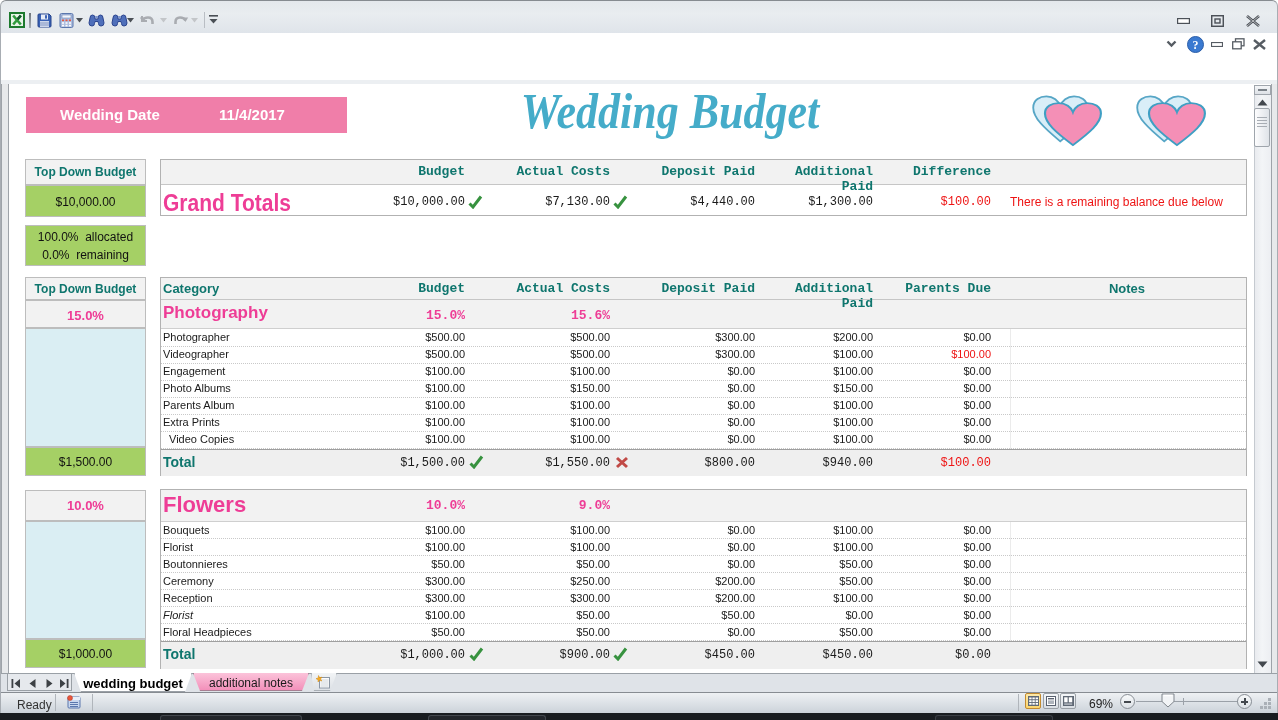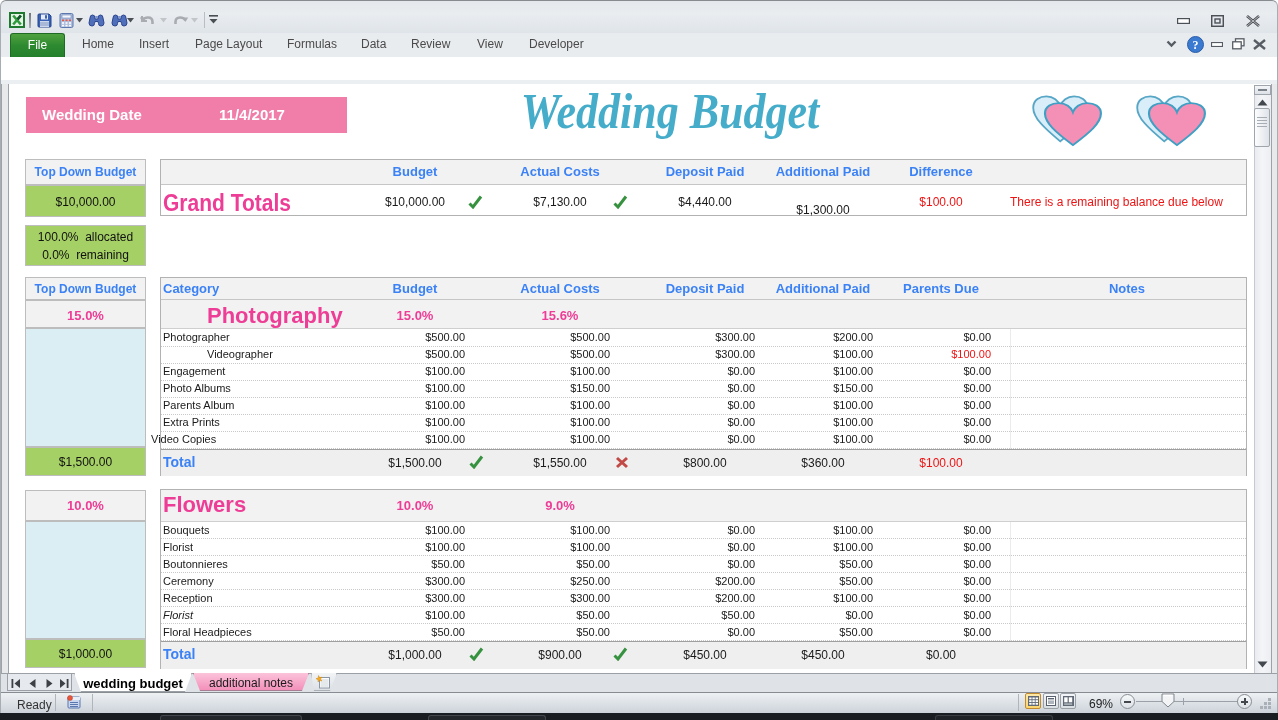--- a/index.html
+++ b/index.html
@@ -24,24 +24,24 @@
 
 #fbar { position:absolute; left:1px; top:57px; width:1276px; height:23px;
   background:#fff; border-top:1px solid #85898e; border-bottom:1px solid #b4b8bd; }
 #fbar2 { position:absolute; left:1px; top:80px; width:1276px; height:4px; background:#eceff2; }
 
 #sheet { position:absolute; left:1px; top:84px; width:1276px; height:589px; background:#fff; }
 #lborder1 { position:absolute; left:1px; top:84px; width:1px; height:589px; background:#9ea3a9; }
 #lframe { position:absolute; left:2px; top:84px; width:6px; height:589px; background:#e7e9eb; }
 #lborder2 { position:absolute; left:8px; top:84px; width:1px; height:589px; background:#9ea3a9; }
 .box { position:absolute; left:25px; width:121px; border:1px solid #bdbdbd; }
-.teal { color:#3b82f6; }
+.teal { color:#0f766e; }
 .pink { color:#ee3d96; }
 
-.r { position:absolute; text-align:center; }
+.r { position:absolute; text-align:right;font-family:Liberation Mono, monospace; }
 .c { position:absolute; text-align:center; }
 
 .tbl { position:absolute; left:160px; width:1087px; border:1px solid #b2b2b2; background:#fff; }
 .hrow { position:absolute; left:0; width:100%; background:#f2f2f2; border-bottom:1px solid #c6c6c6; }
 .drow { position:absolute; left:0; width:100%; border-bottom:1px dotted #c9c9c9; font-size:11px; color:#1a1a1a; }
 .trow { position:absolute; left:0; width:100%; background:#efefef; border-top:1px solid #9f9f9f; }
 .hdr { font-size:13px; font-weight:bold; }
 .v { font-size:12px; color:#1a1a1a; }
 .pct { font-size:13px; font-weight:bold; }
 .dn { position:absolute; font-size:11px; color:#1a1a1a; }
@@ -141,31 +141,20 @@
       </svg>
     <svg class="abs" style="left:1211px;top:15px;" width="13" height="12">
         <rect x="0.7" y="0.7" width="11.6" height="10.6" fill="none" stroke="#4c5158" stroke-width="1.5"></rect>
         <rect x="4" y="4" width="5" height="4" fill="none" stroke="#4c5158" stroke-width="1.4"></rect>
       </svg>
     <svg class="abs" style="left:1246px;top:15px;" width="14" height="12" viewBox="0 0 14 12">
         <path d="M1 1 L13 11 M13 1 L1 11" stroke="#4c5158" stroke-width="2.6"></path>
         <path d="M1 1 L13 11 M13 1 L1 11" stroke="#fff" stroke-width="0.6"></path>
       </svg>
   </div>
-  <div id="tabrow">
-    <div id="filetab">File</div>
-    <div class="rtab" style="left:81px;">Home</div>
-    <div class="rtab" style="left:138px;">Insert</div>
-    <div class="rtab" style="left:194px;">Page Layout</div>
-    <div class="rtab" style="left:286px;">Formulas</div>
-    <div class="rtab" style="left:360px;">Data</div>
-    <div class="rtab" style="left:410px;">Review</div>
-    <div class="rtab" style="left:476px;">View</div>
-    <div class="rtab" style="left:528px;">Developer</div>
-  </div>
   <div id="ribbonicons">
     <svg class="abs" style="left:1166px;top:40px;" width="11" height="8" viewBox="0 0 11 8">
         <path d="M1.5 1.5 L5.5 5.5 L9.5 1.5" stroke="#565c63" stroke-width="2.4" fill="none"></path>
       </svg>
     <svg class="abs" style="left:1187px;top:36px;" width="17" height="17">
         <circle cx="8.5" cy="8.5" r="8" fill="#3a7ad1" stroke="#2c5ea8"></circle>
         <text x="8.5" y="12.5" text-anchor="middle" font-size="12" font-weight="bold" fill="#fff" font-family="Liberation Serif">?</text>
       </svg>
     <svg class="abs" style="left:1211px;top:42px;" width="12" height="5">
         <rect x="0.5" y="0.5" width="11" height="4" fill="#fff" stroke="#565c63" stroke-width="1.2"></rect>
@@ -183,21 +172,21 @@
   <div id="lborder1"></div>
     <div id="lframe"></div>
     <div id="lborder2"></div>
   <div class="abs" style="left:1271px;top:84px;width:1px;height:589px;background:#9ea3a9;"></div>
   <div class="abs" style="left:1272px;top:84px;width:5px;height:589px;background:#e7e9eb;"></div>
   <div class="abs" style="left:1277px;top:33px;width:1px;height:680px;background:#a8adb3;"></div>
   <div class="abs" style="left:0px;top:33px;width:1px;height:680px;background:#a8adb3;"></div>
   <div id="content">
 
     <div class="abs" style="left:26px;top:97px;width:321px;height:36px;background:#f07ea9;"></div>
-    <div class="abs" style="left:42px;top:106px;font-size:15px;font-weight:bold;color:#fff;">Wedding Date</div>
+    <div class="abs" style="left:60px;top:106px;font-size:15px;font-weight:bold;color:#fff;">Wedding Date</div>
     <div class="abs" style="left:214px;top:106px;width:76px;text-align:center;font-size:15px;font-weight:bold;color:#fff;">11/4/2017</div>
 
     <div class="abs" style="left:420px;top:86px;width:500px;text-align:center;font-family:'Liberation Serif',serif;font-style:italic;font-weight:bold;font-size:44px;color:#45acc9;transform:scaleY(1.17);">Wedding Budget</div>
 
     <div class="abs" style="left:1030px;top:93px;"><svg width="78" height="54" viewBox="0 0 78 54">
           <g transform="translate(1.5,1.8) scale(1.15,1.07)">
             <path d="M25 43.5 C11 31 1.5 21.5 1.5 12 C1.5 4.5 7.5 1.5 13 1.5 C19 1.5 23.5 5.5 25 10.5 C26.5 5.5 31 1.5 37 1.5 C42.5 1.5 48.5 4.5 48.5 12 C48.5 21.5 39 31 25 43.5 Z" fill="#d9eef8" stroke="#57a6c6" stroke-width="1.6"></path>
           </g>
           <g transform="translate(13.2,8.6) scale(1.19,1.0)">
             <path d="M25 43.5 C11 31 1.5 21.5 1.5 12 C1.5 4.5 7.5 1.5 13 1.5 C19 1.5 23.5 5.5 25 10.5 C26.5 5.5 31 1.5 37 1.5 C42.5 1.5 48.5 4.5 48.5 12 C48.5 21.5 39 31 25 43.5 Z" fill="#f48fb6" stroke="#3f9fc4" stroke-width="1.8"></path>
@@ -239,21 +228,21 @@
     </div>
     <div class="r teal hdr" style="left:365px;top:164px;width:100px;">Budget</div>
     <div class="r teal hdr" style="left:510px;top:164px;width:100px;">Actual Costs</div>
     <div class="r teal hdr" style="left:655px;top:164px;width:100px;">Deposit Paid</div>
     <div class="r teal hdr" style="left:773px;top:164px;width:100px;">Additional Paid</div>
     <div class="r teal hdr" style="left:891px;top:164px;width:100px;">Difference</div>
     <div class="abs pink" style="left:163px;top:191px;font-size:21px;font-weight:bold;transform:scaleY(1.15);">Grand Totals</div>
     <div class="r v" style="left:365px;top:195px;width:100px;">$10,000.00</div>
     <div class="r v" style="left:510px;top:195px;width:100px;">$7,130.00</div>
     <div class="r v" style="left:655px;top:195px;width:100px;">$4,440.00</div>
-    <div class="r v" style="left:773px;top:203px;width:100px;">$1,300.00</div>
+    <div class="r v" style="left:773px;top:195px;width:100px;">$1,300.00</div>
     <div class="r v red" style="left:891px;top:195px;width:100px;">$100.00</div>
     <div class="abs red" style="left:1010px;top:195px;font-size:12px;">There is a remaining balance due below</div>
 
     <div class="tbl" style="top:277px;height:199px;">
       <div class="hrow" style="top:0;height:22px;"></div>
       <div class="abs" style="left:0;top:22px;width:100%;height:29px;background:#f2f2f2;border-bottom:1px solid #cfcfcf;"></div>
       <div class="drow" style="top:51px;height:18px;"></div>
       <div class="drow" style="top:69px;height:17px;"></div>
       <div class="drow" style="top:86px;height:17px;"></div>
       <div class="drow" style="top:103px;height:17px;"></div>
@@ -263,30 +252,30 @@
       <div class="trow" style="top:171px;height:27px;"></div>
       <div class="abs" style="left:849px;top:51px;width:1px;height:120px;background:#ebebeb;"></div>
     </div>
     <div class="abs teal" style="left:163px;top:281px;font-size:13px;font-weight:bold;">Category</div>
     <div class="r teal hdr" style="left:365px;top:281px;width:100px;">Budget</div>
     <div class="r teal hdr" style="left:510px;top:281px;width:100px;">Actual Costs</div>
     <div class="r teal hdr" style="left:655px;top:281px;width:100px;">Deposit Paid</div>
     <div class="r teal hdr" style="left:773px;top:281px;width:100px;">Additional Paid</div>
     <div class="r teal hdr" style="left:891px;top:281px;width:100px;">Parents Due</div>
     <div class="c teal hdr" style="left:1063px;top:281px;width:128px;">Notes</div>
-    <div class="abs pink" style="left:163px;top:303px;font-size:22px;font-weight:bold;margin-left:44px;">Photography</div>
+    <div class="abs pink" style="left:163px;top:303px;font-size:17px;font-weight:bold;">Photography</div>
     <div class="r pink pct" style="left:365px;top:308px;width:100px;">15.0%</div>
     <div class="r pink pct" style="left:510px;top:308px;width:100px;">15.6%</div>
     <div class="dn" style="left:163px;top:331px;">Photographer</div>
     <div class="dv" style="left:365px;top:331px;">$500.00</div>
     <div class="dv" style="left:510px;top:331px;">$500.00</div>
     <div class="dv" style="left:655px;top:331px;">$300.00</div>
     <div class="dv" style="left:773px;top:331px;">$200.00</div>
     <div class="dv" style="left:891px;top:331px;">$0.00</div>
-    <div class="dn" style="left:163px;top:348px;margin-left:44px;">Videographer</div>
+    <div class="dn" style="left:163px;top:348px;">Videographer</div>
     <div class="dv" style="left:365px;top:348px;">$500.00</div>
     <div class="dv" style="left:510px;top:348px;">$500.00</div>
     <div class="dv" style="left:655px;top:348px;">$300.00</div>
     <div class="dv" style="left:773px;top:348px;">$100.00</div>
     <div class="dv red" style="left:891px;top:348px;">$100.00</div>
     <div class="dn" style="left:163px;top:365px;">Engagement</div>
     <div class="dv" style="left:365px;top:365px;">$100.00</div>
     <div class="dv" style="left:510px;top:365px;">$100.00</div>
     <div class="dv" style="left:655px;top:365px;">$0.00</div>
     <div class="dv" style="left:773px;top:365px;">$100.00</div>
@@ -302,31 +291,31 @@
     <div class="dv" style="left:510px;top:399px;">$100.00</div>
     <div class="dv" style="left:655px;top:399px;">$0.00</div>
     <div class="dv" style="left:773px;top:399px;">$100.00</div>
     <div class="dv" style="left:891px;top:399px;">$0.00</div>
     <div class="dn" style="left:163px;top:416px;">Extra Prints</div>
     <div class="dv" style="left:365px;top:416px;">$100.00</div>
     <div class="dv" style="left:510px;top:416px;">$100.00</div>
     <div class="dv" style="left:655px;top:416px;">$0.00</div>
     <div class="dv" style="left:773px;top:416px;">$100.00</div>
     <div class="dv" style="left:891px;top:416px;">$0.00</div>
-    <div class="dn" style="left:151px;top:433px;text-align:right;">Video Copies</div>
+    <div class="dn" style="left:169px;top:433px;text-align:right;">Video Copies</div>
     <div class="dv" style="left:365px;top:433px;">$100.00</div>
     <div class="dv" style="left:510px;top:433px;">$100.00</div>
     <div class="dv" style="left:655px;top:433px;">$0.00</div>
     <div class="dv" style="left:773px;top:433px;">$100.00</div>
     <div class="dv" style="left:891px;top:433px;">$0.00</div>
     <div class="abs teal" style="left:163px;top:454px;font-size:14px;font-weight:bold;">Total</div>
     <div class="r v" style="left:365px;top:456px;width:100px;">$1,500.00</div>
     <div class="r v" style="left:510px;top:456px;width:100px;">$1,550.00</div>
     <div class="r v" style="left:655px;top:456px;width:100px;">$800.00</div>
-    <div class="r v" style="left:773px;top:456px;width:100px;">$360.00</div>
+    <div class="r v" style="left:773px;top:456px;width:100px;">$940.00</div>
     <div class="r v red" style="left:891px;top:456px;width:100px;">$100.00</div>
 
     <div class="tbl" style="top:489px;height:180px;">
       <div class="hrow" style="top:0;height:32px;background:#f2f2f2;border-bottom:1px solid #cfcfcf;"></div>
       <div class="drow" style="top:32px;height:17px;"></div>
       <div class="drow" style="top:49px;height:17px;"></div>
       <div class="drow" style="top:66px;height:17px;"></div>
       <div class="drow" style="top:83px;height:17px;"></div>
       <div class="drow" style="top:100px;height:17px;"></div>
       <div class="drow" style="top:117px;height:17px;"></div>

